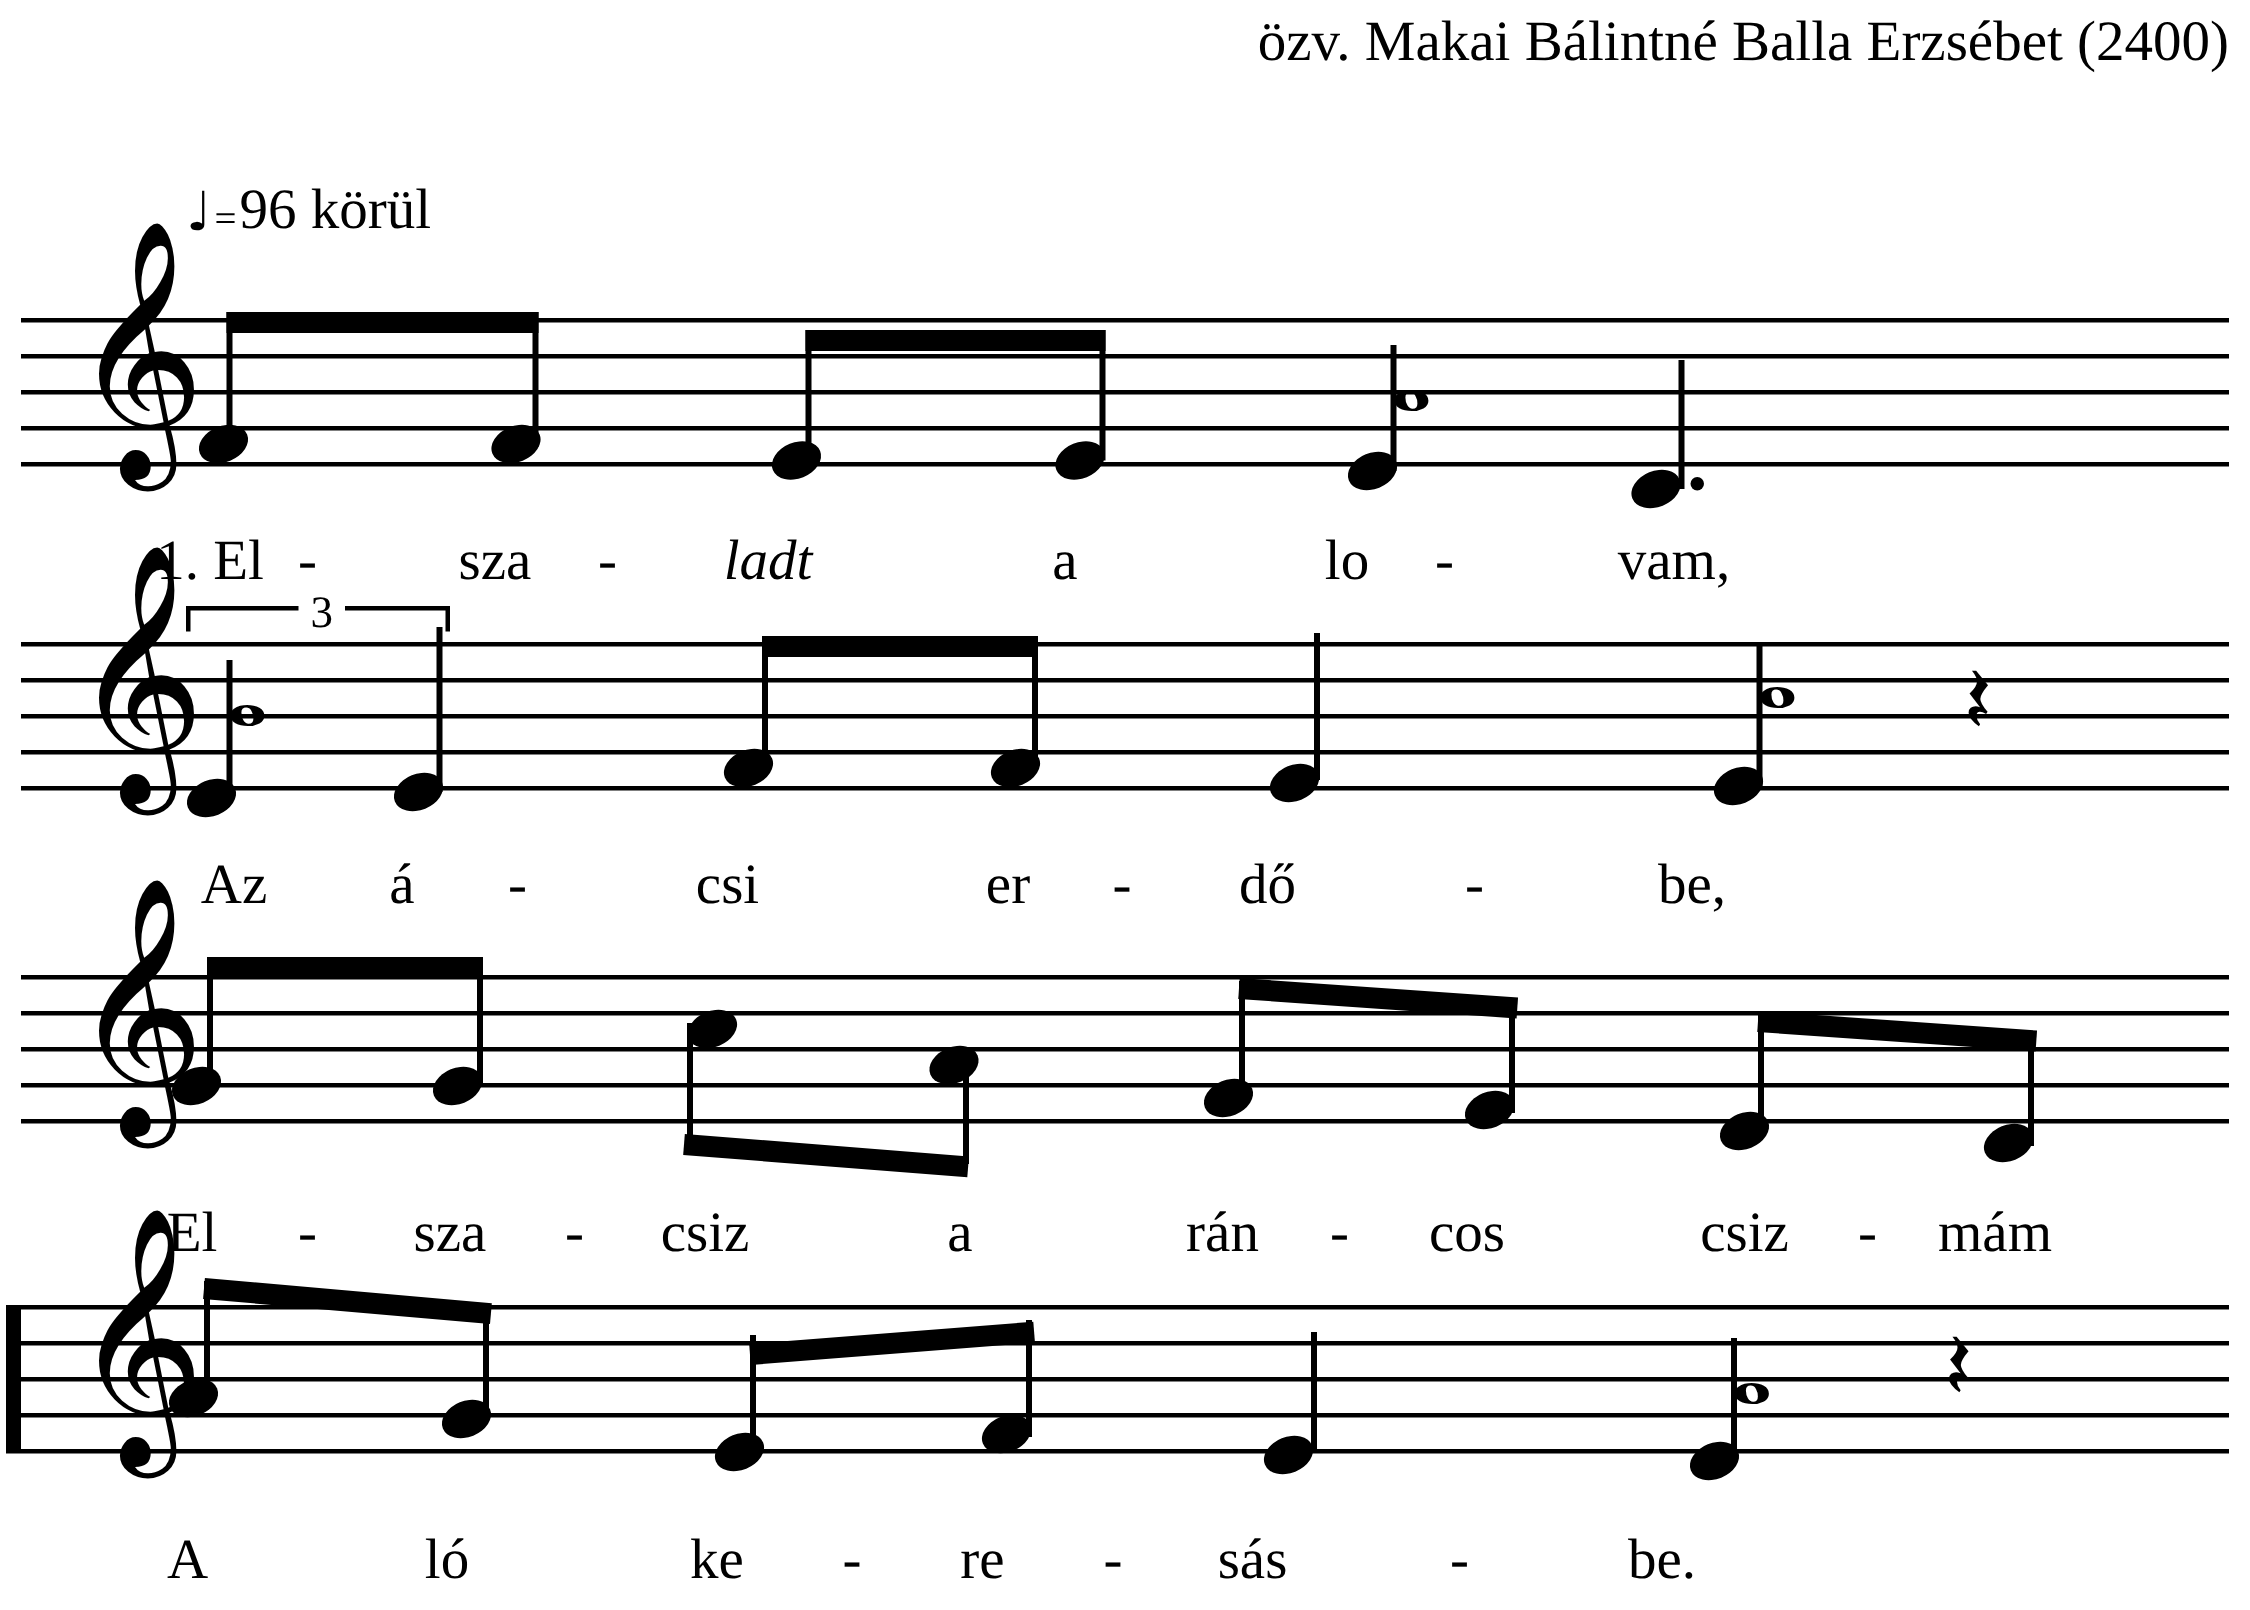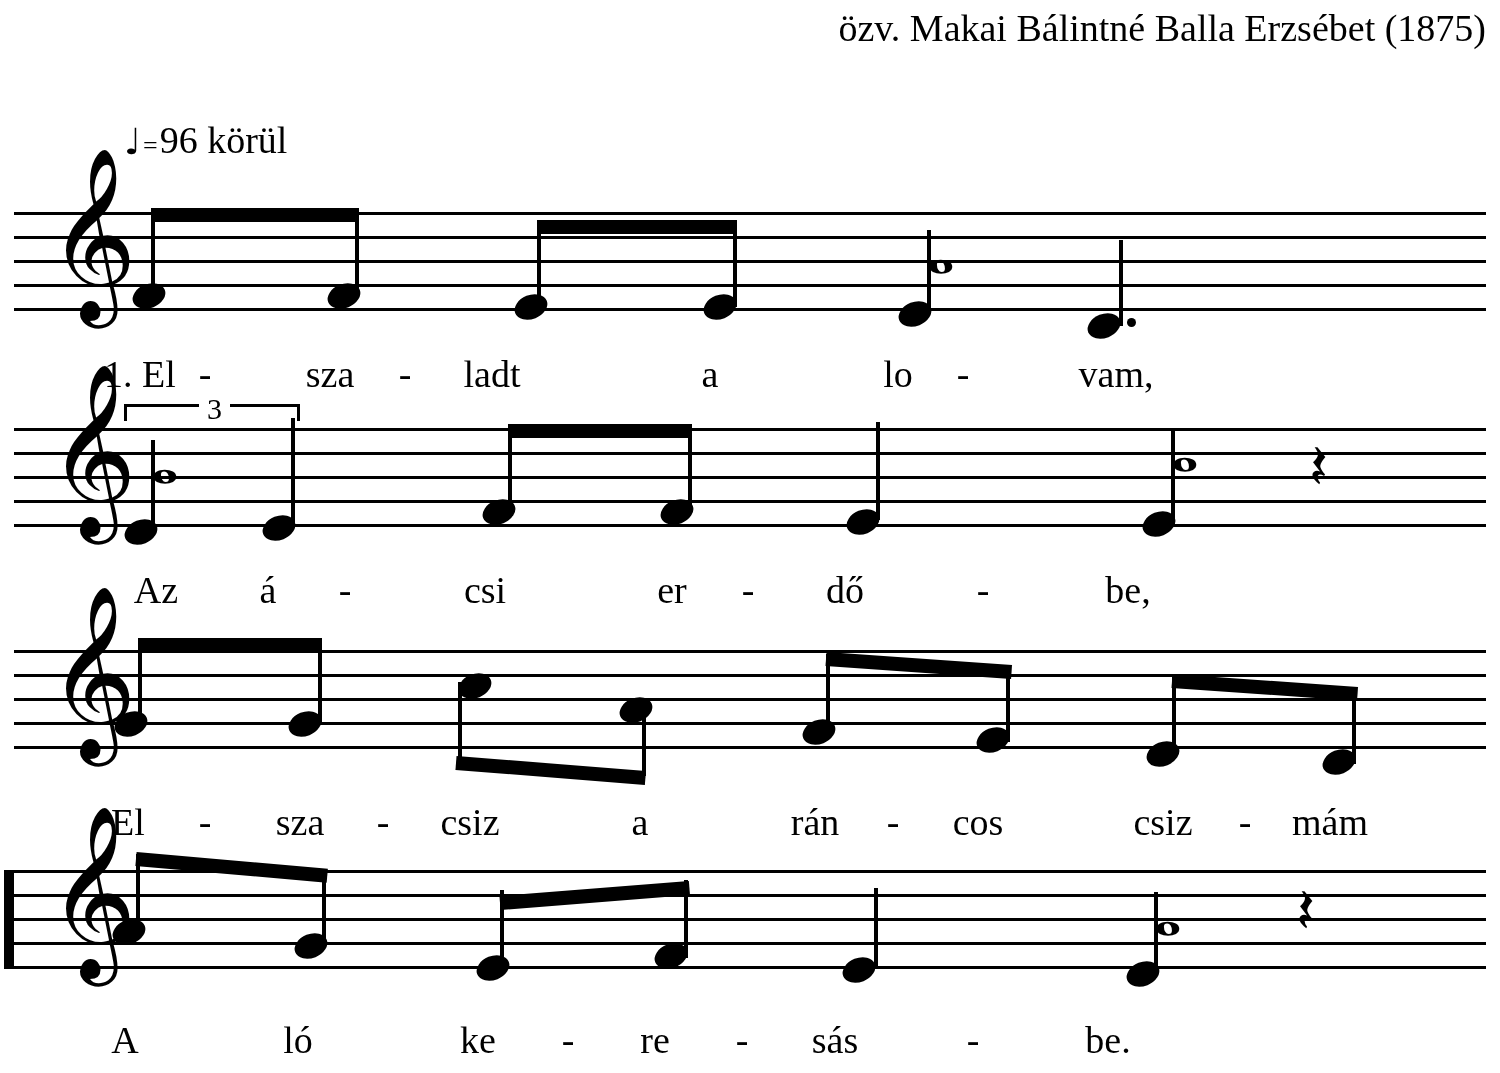--- a/index.html
+++ b/index.html
@@ -172,21 +172,21 @@
     position: absolute;
     font-size: 38px;
     white-space: nowrap;
     transform: translateX(-50%);
   }
 </style>
 </head>
 <body>
 
 <div class="credits">
-  <div>özv. Makai Bálintné Balla Erzsébet (1875)</div>
+  <div>özv. Makai Bálintné Balla Erzsébet (2400)</div>
 </div>
 
 <div class="tempo">
   <span class="metro">
     <span class="quarter-glyph">♩</span>
     <span class="eq">=</span>
     <span>96 körül</span>
   </span>
 </div>
 
@@ -217,21 +217,21 @@
 
     <div class="stem" style="left:1105px; top:28px; height:86px;"></div>
     <div class="note" style="left:1073px; top:102px;"></div>
     <div class="dot" style="left:1113px; top:106px;"></div>
   </div>
   <div class="lyrics" style="top:140px;">
     <span style="left:140px;">1. El</span>
     <span style="left:205px;">-</span>
     <span style="left:330px;">sza</span>
     <span style="left:405px;">-</span>
-    <span style="left:492px;">ladt</span>
+    <span style="left:512px;font-style:italic;">ladt</span>
     <span style="left:710px;">a</span>
     <span style="left:898px;">lo</span>
     <span style="left:963px;">-</span>
     <span style="left:1090px;margin-left:26px;">vam,</span>
   </div>
 </div>
 
 <div class="system" style="top:428px;">
   <div class="staff">
     <div class="line l0"></div>

